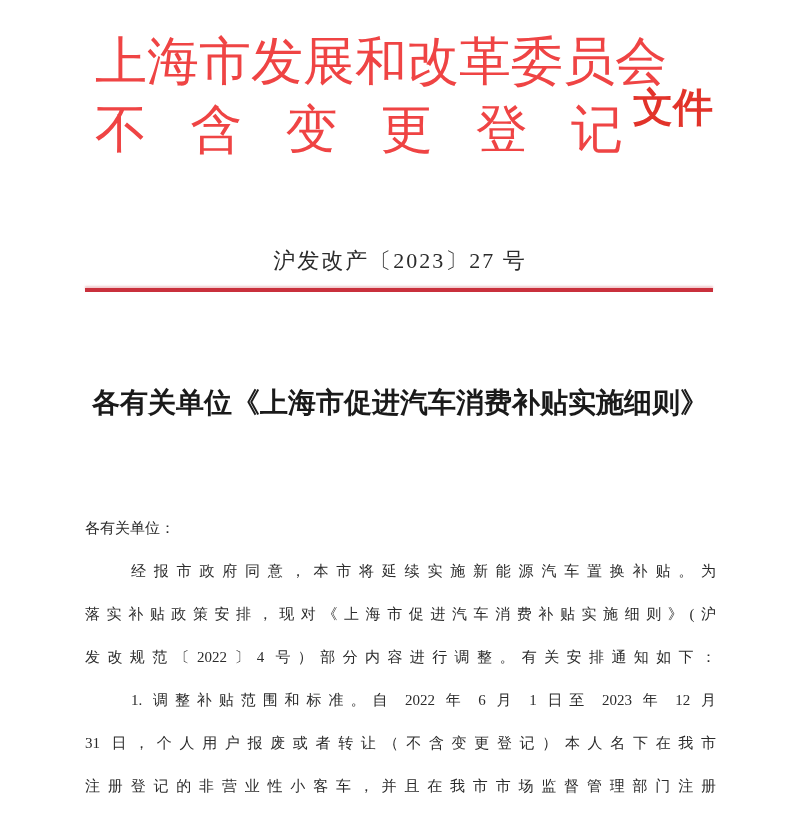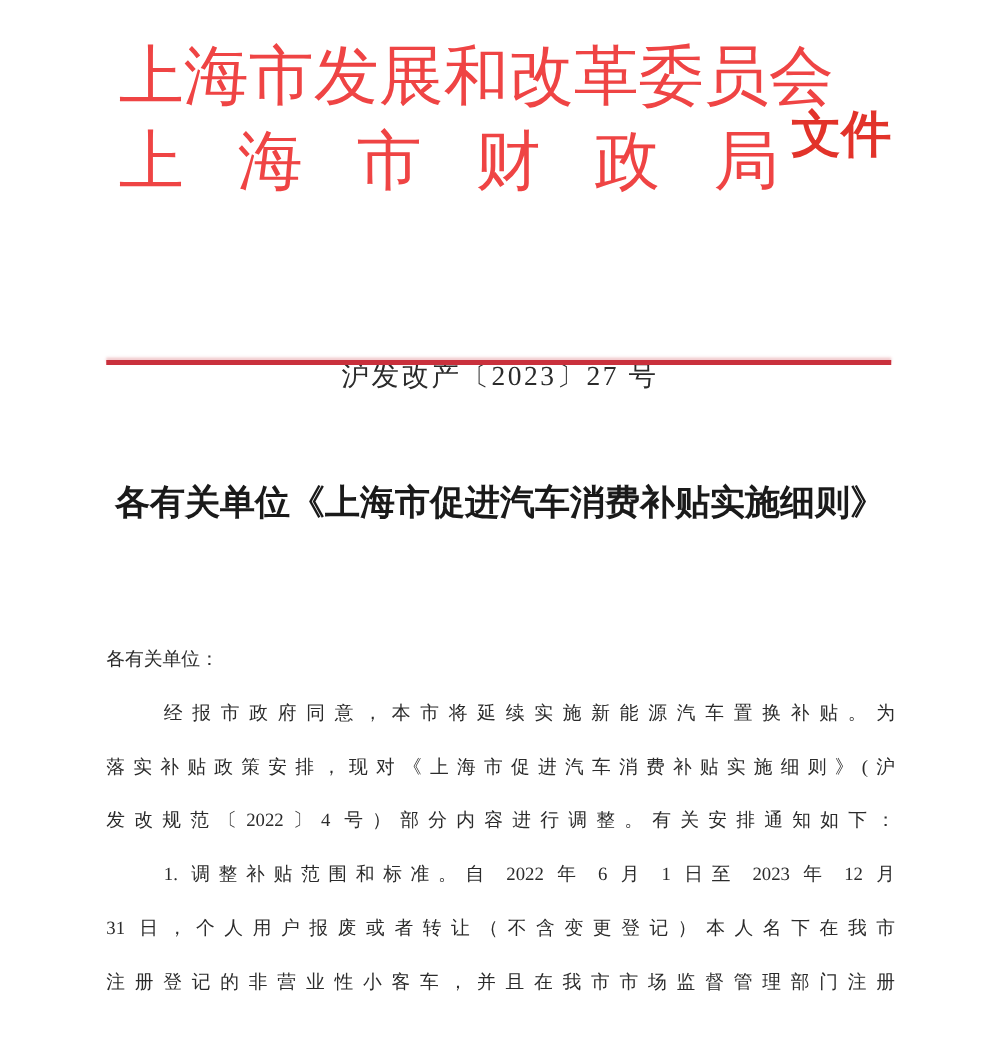--- a/index.html
+++ b/index.html
@@ -53,21 +53,20 @@
   
   .doc-number {
     position: absolute;
     top: 246px;
     left: 0;
     width: 100%;
     text-align: center;
     font-size: 22px;
     color: #2b2b2b;
     letter-spacing: 2px;
-    margin-top: 40px;
   }
 
   
   .red-rule {
     position: absolute;
     top: 288px;
     left: 85px;
     width: 628px;
     height: 4px;
     background: #c9303c;
@@ -112,21 +111,21 @@
   }
 </style>
 </head>
 <body>
 
 <div class="page">
 
   <div class="letterhead">
     <div class="agency-block">
       <div class="agency-line1">上海市发展和改革委员会</div>
-      <div class="agency-line2">上海市财政局</div>
+      <div class="agency-line2">不含变更登记</div>
     </div>
     <div class="doc-type">文件</div>
   </div>
 
   <div class="doc-number">沪发改产〔2023〕27 号</div>
 
   <div class="red-rule"></div>
 
   <div class="title">
     <div>各有关单位《上海市促进汽车消费补贴实施细则》</div>

